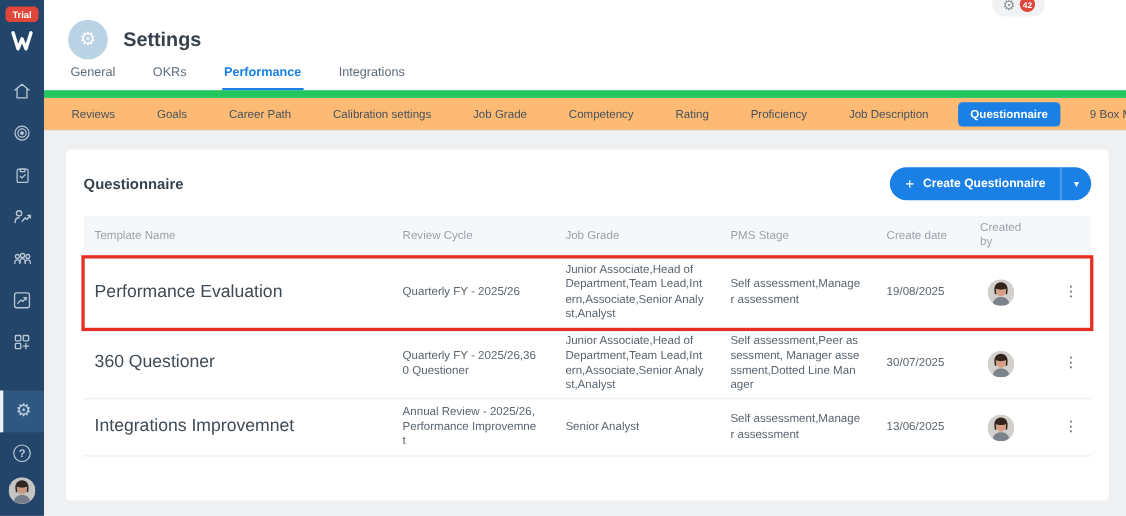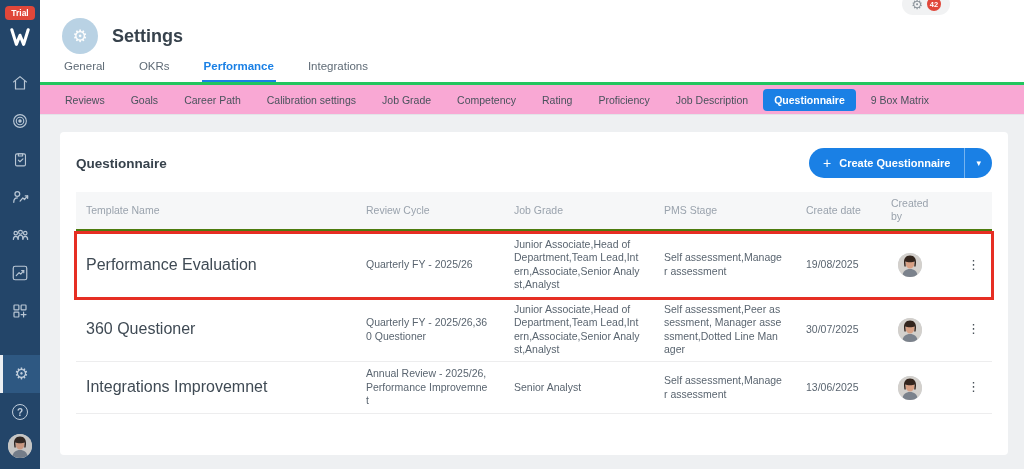--- a/index.html
+++ b/index.html
@@ -53,29 +53,29 @@
   .top-gear {
     position: absolute; top: -7px; right: 74px; background: #f1f2f3;
     border-radius: 12px; padding: 4px 9px; display: flex; align-items: center; gap: 4px; cursor: pointer;
   }
   .top-gear .gear-sm { color: #8d959c; font-size: 13px; line-height: 1; }
   .notif-badge {
     background: #e0473a; color: #fff; width: 14px; height: 14px; border-radius: 50%;
     font-size: 7.5px; font-weight: bold; display: flex; align-items: center; justify-content: center;
   }
 
-  .tabs-row { display: flex; padding-left: 22px; gap: 30px; border-bottom: 3px solid #22c55e; }
+  .tabs-row { display: flex; padding-left: 22px; gap: 30px; border-bottom: 7px solid #22c55e; }
   .tab {
     font-size: 11.5px; color: #5f6b76; padding: 4px 2px 8px 2px; cursor: pointer;
     border-bottom: 2px solid transparent;
   }
   .tab.active { color: #1a80e5; border-bottom-color: #1a80e5; font-weight: bold; }
 
   .subtabs {
-    background: #f9a8d4; display: flex; align-items: center; gap: 4px;
+    background: #fdba74; display: flex; align-items: center; gap: 16px;
     padding: 4px 10px 4px 14px; height: 30px; border-bottom: 1px solid #e2e4e8;
   }
   .subtab {
     font-size: 10.5px; color: #49525c; padding: 5px 11px; cursor: pointer; border-radius: 4px;
     white-space: nowrap;
   }
   .subtab.active { background: #1a80e5; color: #fff; font-weight: bold; }
 
   
   .content { flex: 1; padding: 17px 16px 14px 20px; overflow: hidden; }
@@ -95,21 +95,21 @@
     display: flex; align-items: center; font-size: 9px;
   }
 
   
   .table { margin: 0 16px; }
   .trow {
     display: grid;
     grid-template-columns: 280px 148px 150px 142px 85px 62px 1fr;
     align-items: center;
   }
-  .thead { background: #f6f7f8; border-bottom: 4px solid #4d7c0f; }
+  .thead { background: #f6f7f8; border-bottom: 1px solid #4d7c0f; }
   .thead .tcell { font-size: 10.5px; color: #9aa3ad; padding: 5px 10px; font-weight: normal; }
   .tbody .trow { border-bottom: 1px solid #ededee; }
   .tcell { padding: 5px 14px 5px 10px; font-size: 10.5px; color: #5a6570; line-height: 1.28; }
   .cell-name { font-size: 16px; font-weight: normal; color: #3f4a54; }
   .cell-wrap { word-break: break-all; }
   .cell-avatar { display: flex; justify-content: center; }
   .cell-kebab { padding-left: 18px; }
   .kebab { font-size: 13px; color: #4a525a; cursor: pointer; line-height: 1; padding: 2px 6px; }
   .trow.highlighted { outline: 3px solid #e62e23; outline-offset: -1px; position: relative; z-index: 2; }
   .tbody .trow { min-height: 40px; }

